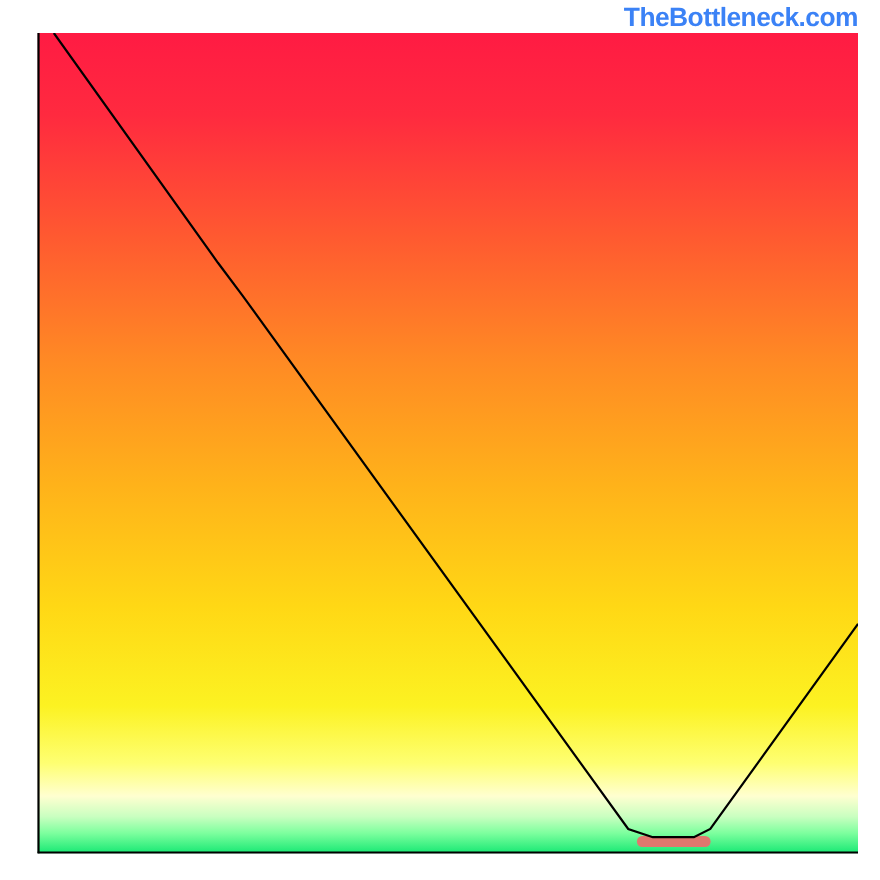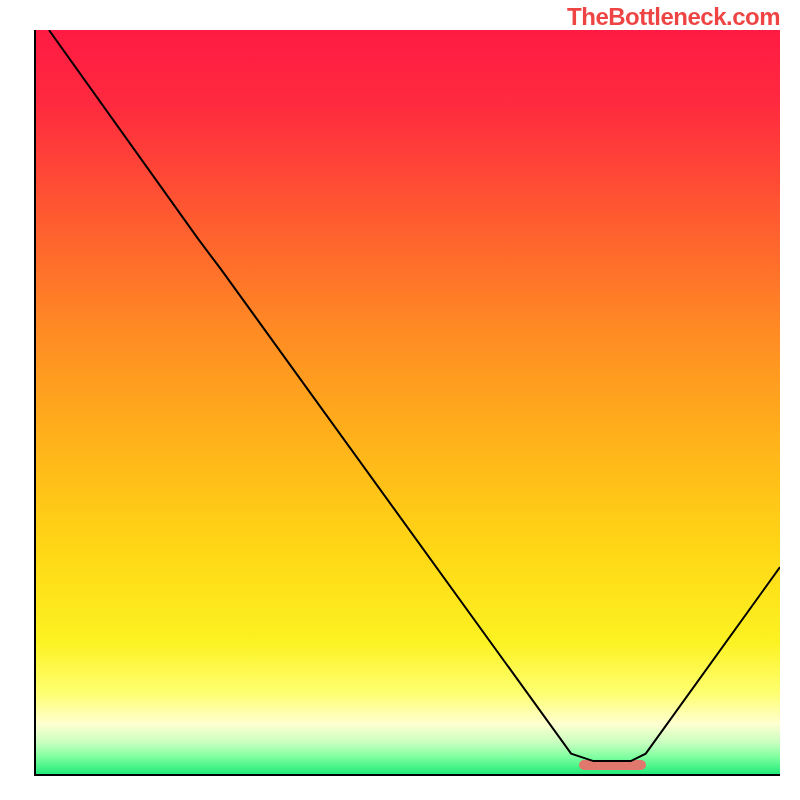--- a/index.html
+++ b/index.html
@@ -15,21 +15,21 @@
     width: 800px;
     height: 800px;
   }
   .watermark {
     position: absolute;
     top: 3px;
     right: 20px;
     font-family: Arial, Helvetica, sans-serif;
     font-size: 24px;
     font-weight: bold;
-    color: #ef4444;
+    color: #3b82f6;
     letter-spacing: -0.5px;
   }
   .plot-area {
     position: absolute;
     left: 34px;
     top: 30px;
     width: 746px;
     height: 746px;
     overflow: hidden;
   }

